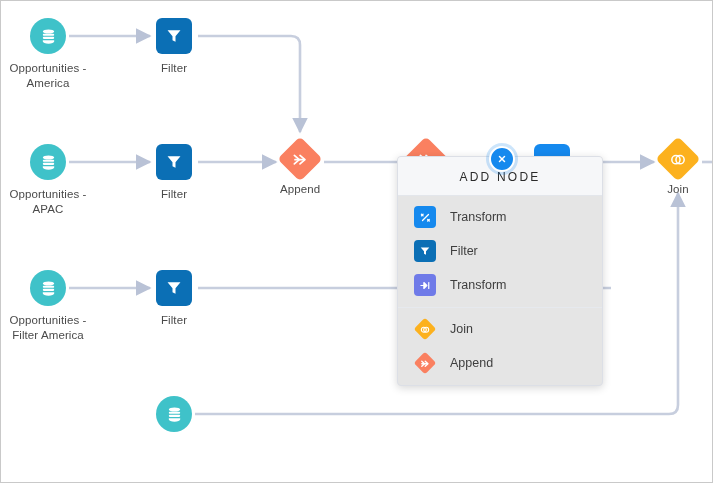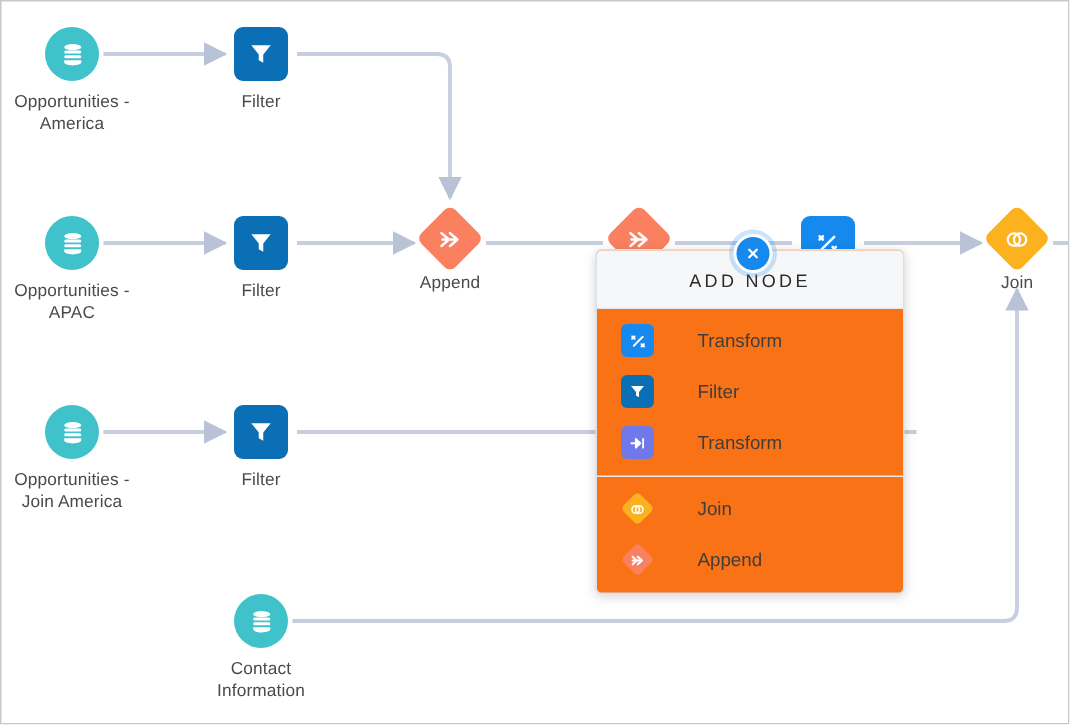--- a/index.html
+++ b/index.html
@@ -48,22 +48,22 @@
     display:flex;align-items:center;justify-content:center;
     margin:3px auto;
   }
   .diamond.append{background:#fa8060;}
   .diamond.join{background:#fcb11e;}
   .diamond > svg{transform:rotate(-45deg);}
 
   
   #popup{
     position:absolute;
-    left:396px;top:165px;width:204px;
-    background:#f97316;
+    left:396px;top:155px;width:204px;
+    background:#e5e5e5;
     border:1px solid #dcdfe6;
     border-radius:4px;
     box-shadow:0 2px 8px rgba(0,0,0,.16);
     z-index:40;
   }
   #popup-header{
     background:#f6f7f9;
     border-bottom:1px solid #e3e6eb;
     border-radius:3px 3px 0 0;
     text-align:center;
@@ -101,21 +101,21 @@
   .mi-sq.filter{background:#0b6fb5;}
   .mi-sq.aggregate{background:#6f7ae8;}
   .mi-dia{
     width:16px;height:16px;border-radius:3px;transform:rotate(45deg);
     display:flex;align-items:center;justify-content:center;
   }
   .mi-dia.join{background:#fcb11e;}
   .mi-dia.append{background:#fa8060;}
   .mi-dia > svg{transform:rotate(-45deg);}
   .menu-item .mi-label{
-    margin-left:28px;
+    margin-left:13px;
     font-size:12.5px;
     color:#3e3e3e;
   }
 </style>
 </head>
 <body>
 
 <div id="canvas">
 
   <svg id="wires" viewBox="0 0 713 483" xmlns="http://www.w3.org/2000/svg">
@@ -207,45 +207,41 @@
     <div class="glyph src-circle">
       <svg width="19" height="19" viewBox="0 0 24 24" fill="#ffffff">
         <ellipse cx="12" cy="5.6" rx="7.2" ry="2.6"></ellipse>
         <rect x="4.8" y="8.4" width="14.4" height="2.6" rx="1.3"></rect>
         <rect x="4.8" y="12.4" width="14.4" height="2.6" rx="1.3"></rect>
         <path d="M4.8 16.6v1.8c0 1.45 3.22 2.6 7.2 2.6s7.2-1.15 7.2-2.6v-1.8z"></path>
       </svg>
     </div>
     <div class="label">
       <span>Opportunities -</span><br>
-      <span>Join America</span>
+      <span>Filter America</span>
     </div>
   </div>
 
   <div class="node" style="left:173px;top:269px;">
     <div class="glyph sq filter">
       <svg width="18" height="18" viewBox="0 0 24 24" fill="#ffffff">
         <path d="M3.4 4.2h17.2L14 12.4v7.4l-4-2.3v-5.1z"></path>
       </svg>
     </div>
     <div class="label"><span>Filter</span></div>
   </div>
 
   <div class="node" style="left:173px;top:395px;">
     <div class="glyph src-circle">
       <svg width="19" height="19" viewBox="0 0 24 24" fill="#ffffff">
         <ellipse cx="12" cy="5.6" rx="7.2" ry="2.6"></ellipse>
         <rect x="4.8" y="8.4" width="14.4" height="2.6" rx="1.3"></rect>
         <rect x="4.8" y="12.4" width="14.4" height="2.6" rx="1.3"></rect>
         <path d="M4.8 16.6v1.8c0 1.45 3.22 2.6 7.2 2.6s7.2-1.15 7.2-2.6v-1.8z"></path>
       </svg>
-    </div>
-    <div class="label">
-      <span>Contact</span><br>
-      <span>Information</span>
     </div>
   </div>
 
   <div class="node" style="left:425px;top:142px;">
     <div class="glyph diamond append">
       <svg width="17" height="17" viewBox="0 0 24 24" fill="none" stroke="#ffffff" stroke-width="2.4" stroke-linecap="round" stroke-linejoin="round">
         <path d="M4 6 L11 12 L4 18"></path>
         <path d="M12 6 L19 12 L12 18"></path>
         <path d="M5 12 H18"></path>
       </svg>

